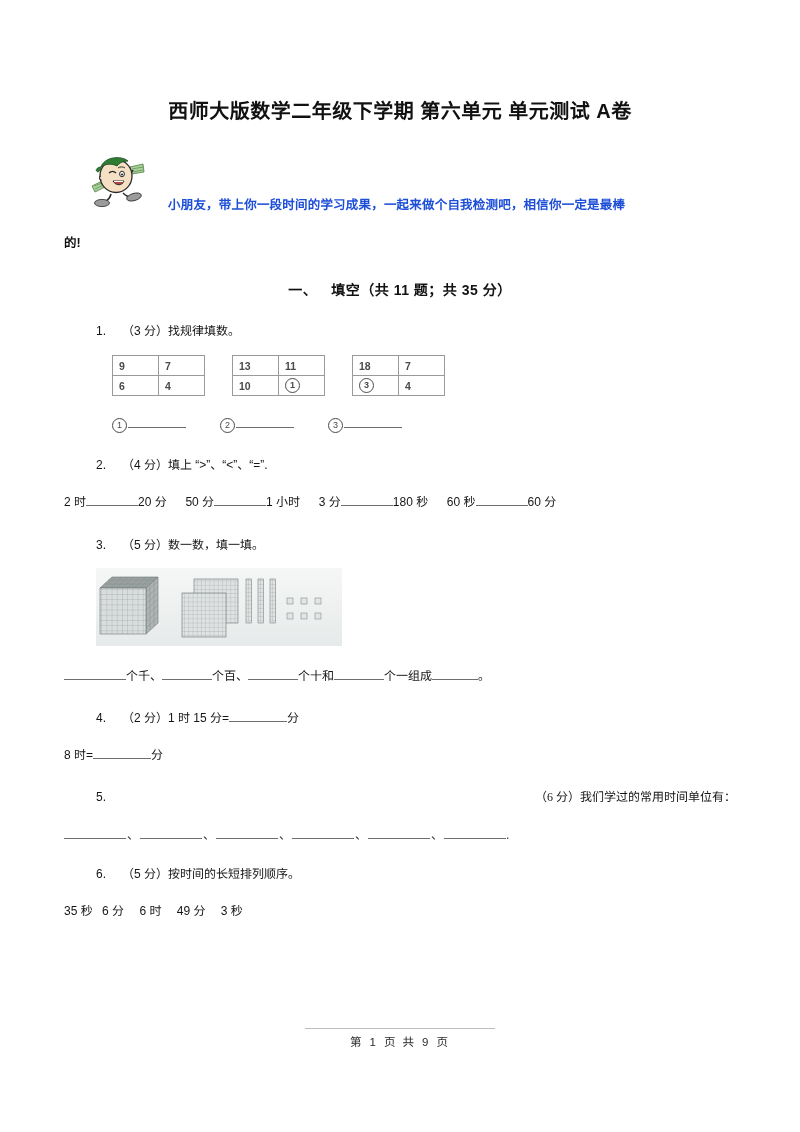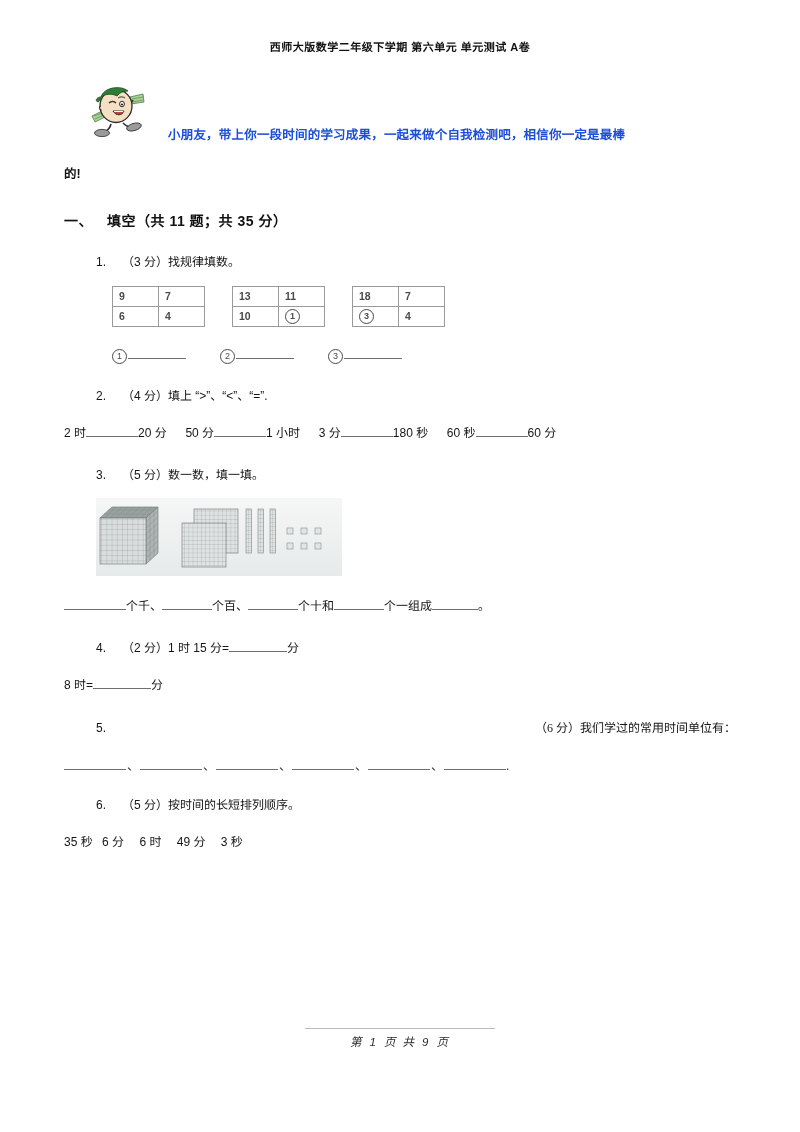--- a/index.html
+++ b/index.html
@@ -21,25 +21,25 @@
     left: 0; top: 0;
     width: 800px;
     height: 1132px;
     box-sizing: border-box;
     padding: 0 64px;
   }
 
   
   .doc-title {
     text-align: center;
-    font-size: 11px;
+    font-size: 20px;
     font-weight: bold;
     letter-spacing: 0.5px;
     margin: 0;
-    padding-top: 40px;
+    padding-top: 98px;
     line-height: 1.3;
     font-family: "Liberation Sans", "DejaVu Sans", sans-serif;
     color: #111;
   }
 
   
   .intro-wrap {
     position: relative;
     margin-top: 26px;
     min-height: 76px;
@@ -73,20 +73,21 @@
   }
 
   
   .section-head {
     font-size: 14px;
     font-weight: bold;
     font-family: "Liberation Sans", "DejaVu Sans", sans-serif;
     margin-top: 28px;
     letter-spacing: 0.5px;
     color: #111;
+    text-align: center;
   }
   .section-head .sec-num { margin-right: 8px; }
 
   
   .q {
     margin-top: 22px;
     padding-left: 32px;
     font-size: 12px;
     font-family: "Liberation Sans", "DejaVu Sans", sans-serif;
     color: #151515;
@@ -189,21 +190,20 @@
   }
   .q5-blanks .sep { margin: 0 1px; }
 
   
   .footer {
     position: absolute;
     left: 0;
     top: 1028px;
     width: 800px;
     text-align: center;
-    font-style: italic;
   }
   .footer-rule {
     width: 190px;
     height: 1px;
     background: #bdbdbd;
     margin: 0 auto 4px auto;
   }
   .footer-text {
     font-size: 11.5px;
     color: #2b2b2b;

